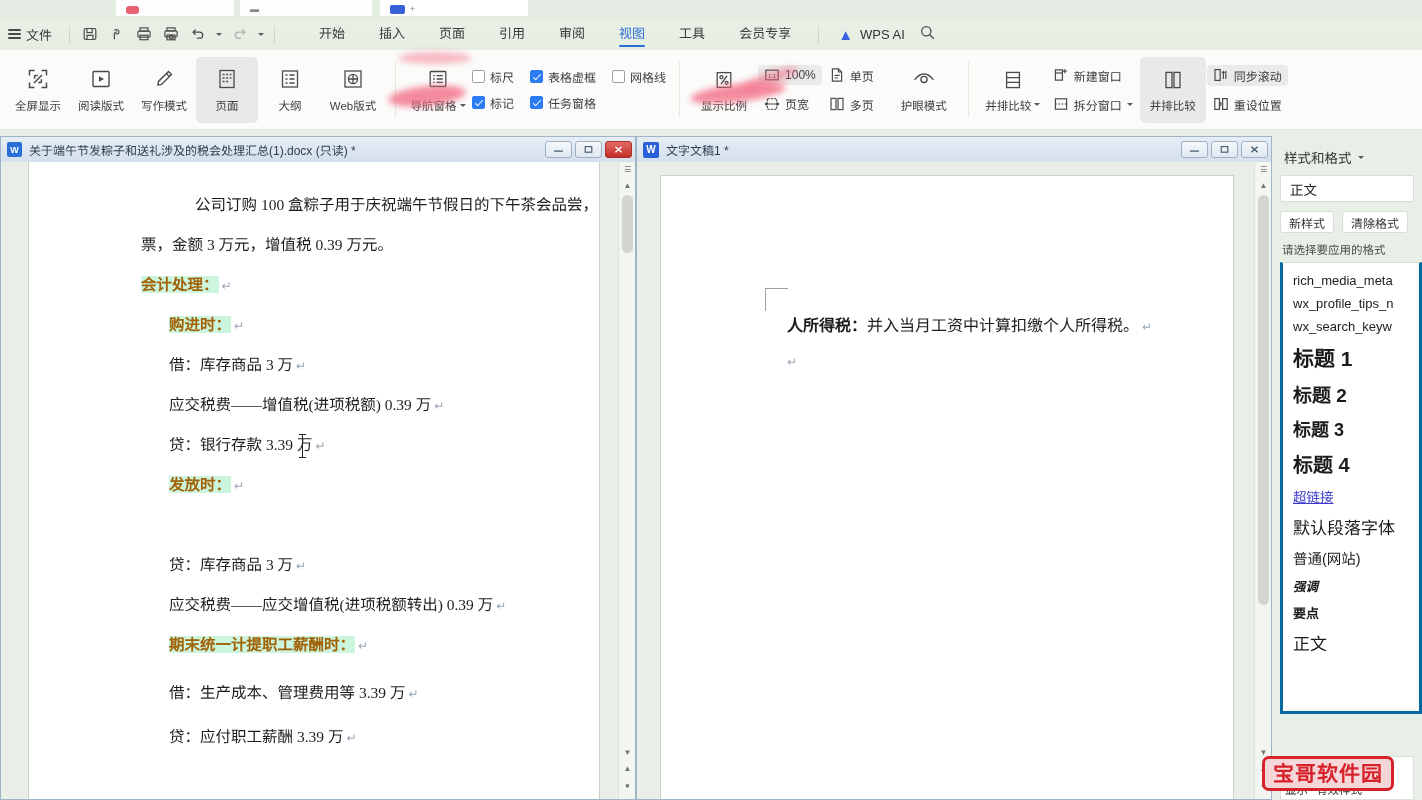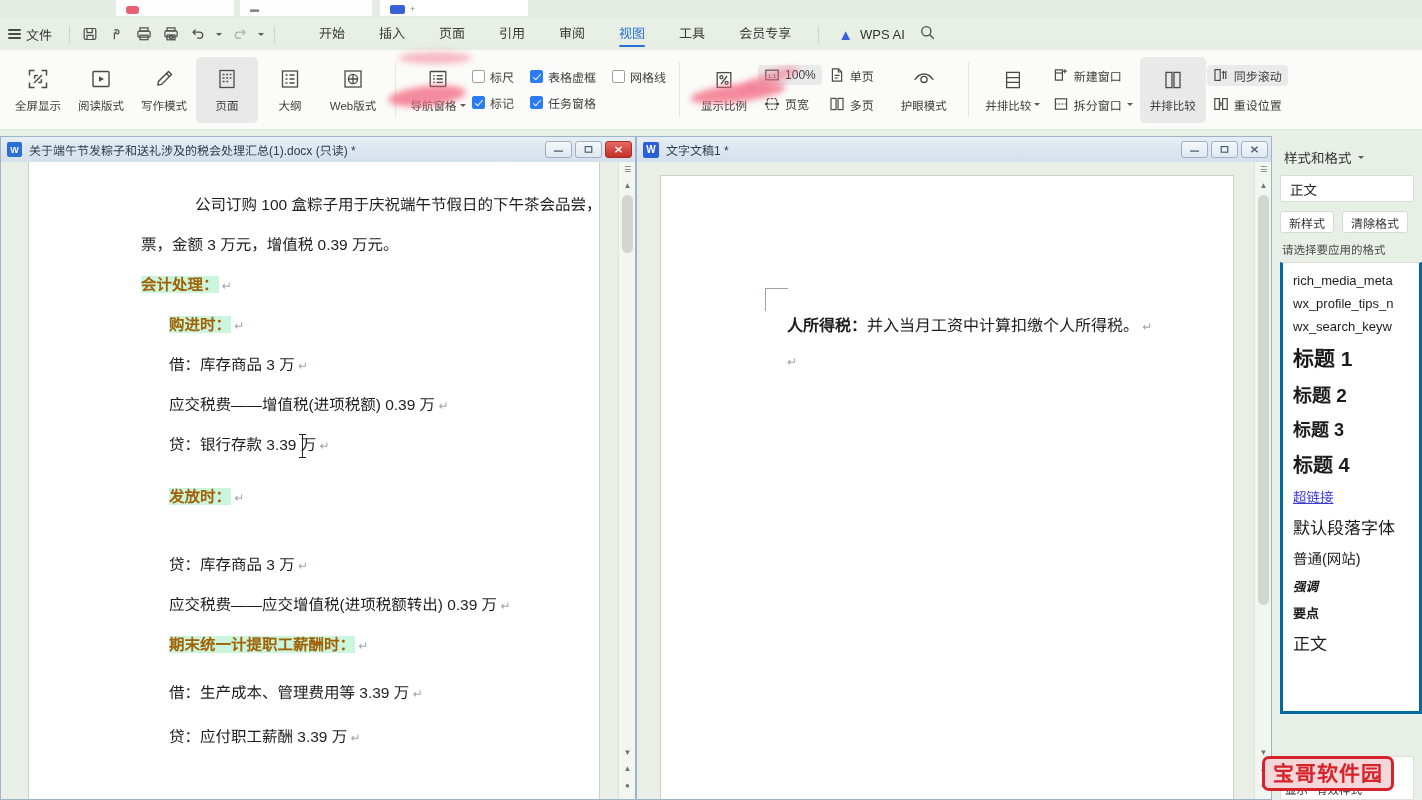--- a/index.html
+++ b/index.html
@@ -87,21 +87,21 @@
   .wbtn.closeR{background:linear-gradient(180deg,#f4f8fb,#dfe8f0);color:#41566b;}
   .winbody{position:relative;height:calc(100% - 25px);background:#e9efe7;overflow:hidden;}
 
   
   .page{position:absolute;background:#ffffff;box-shadow:0 0 0 1px #c9d2c7;}
   .pageL{left:28px;top:0px;width:570px;height:639px;}
   .pageR{left:24px;top:14px;width:572px;height:625px;}
   .corner{position:absolute;width:22px;height:22px;border-left:1px solid #9aa49a;border-top:1px solid #9aa49a;}
 
   
-  .dline{position:absolute;font-family:Liberation Sans, sans-serif;font-size:15.5px;color:#1d1d1d;white-space:nowrap;}
+  .dline{position:absolute;font-family:Liberation Serif, serif;font-size:15.5px;color:#1d1d1d;white-space:nowrap;}
   .hgreen{background:#ccf5dd;color:#a16207;font-weight:bold;}
   .pilc{color:#9aa6b4;font-size:12px;}
 
   
   .vscroll{position:absolute;right:0;top:0;width:17px;height:100%;background:#f3f5f1;border-left:1px solid #dfe4dc;box-sizing:border-box;}
   .vs-btn{position:absolute;left:0;width:17px;height:17px;display:flex;align-items:center;justify-content:center;color:#6f766e;font-size:8px;}
   .vs-thumb{position:absolute;left:3px;width:11px;border-radius:6px;background:#d3d6cf;}
   .vs-extra{position:absolute;left:0;width:17px;height:15px;display:flex;align-items:center;justify-content:center;color:#6f766e;font-size:8px;}
 
   
@@ -509,21 +509,21 @@
     </div>
     <div class="winbody">
       <div class="page pageL">
         <div class="dline" style="left:166px;top:30px;">公司订购 100 盒粽子用于庆祝端午节假日的下午茶会品尝，</div>
         <div class="dline" style="left:112px;top:70px;">票，金额 3 万元，增值税 0.39 万元。</div>
         <div class="dline" style="left:112px;top:110px;"><span class="hgreen">会计处理：</span><span class="pilc"> ↵</span></div>
         <div class="dline" style="left:140px;top:150px;"><span class="hgreen">购进时：</span><span class="pilc"> ↵</span></div>
         <div class="dline" style="left:140px;top:190px;"><span>借：库存商品 3 万</span><span class="pilc"> ↵</span></div>
         <div class="dline" style="left:140px;top:230px;"><span>应交税费——增值税(进项税额)  0.39 万</span><span class="pilc"> ↵</span></div>
         <div class="dline" style="left:140px;top:270px;"><span>贷：银行存款 3.39 万</span><span class="pilc"> ↵</span></div>
-        <div class="dline" style="left:140px;top:322px;"><span class="hgreen">发放时：</span><span class="pilc"> ↵</span></div>
+        <div class="dline" style="left:140px;top:310px;"><span class="hgreen">发放时：</span><span class="pilc"> ↵</span></div>
         <div class="dline" style="left:140px;top:390px;"><span>贷：库存商品 3 万</span><span class="pilc"> ↵</span></div>
         <div class="dline" style="left:140px;top:430px;"><span>应交税费——应交增值税(进项税额转出)  0.39 万</span><span class="pilc"> ↵</span></div>
         <div class="dline" style="left:140px;top:470px;"><span class="hgreen">期末统一计提职工薪酬时：</span><span class="pilc"> ↵</span></div>
         <div class="dline" style="left:140px;top:518px;"><span>借：生产成本、管理费用等 3.39 万</span><span class="pilc"> ↵</span></div>
         <div class="dline" style="left:140px;top:562px;"><span>贷：应付职工薪酬 3.39 万</span><span class="pilc"> ↵</span></div>
         <div class="caretI" style="left:273px;top:272px;"></div>
       </div>
       <div class="vscroll">
         <div class="vs-extra" style="top:0;">☰</div>
         <div class="vs-btn" style="top:15px;">▲</div>

